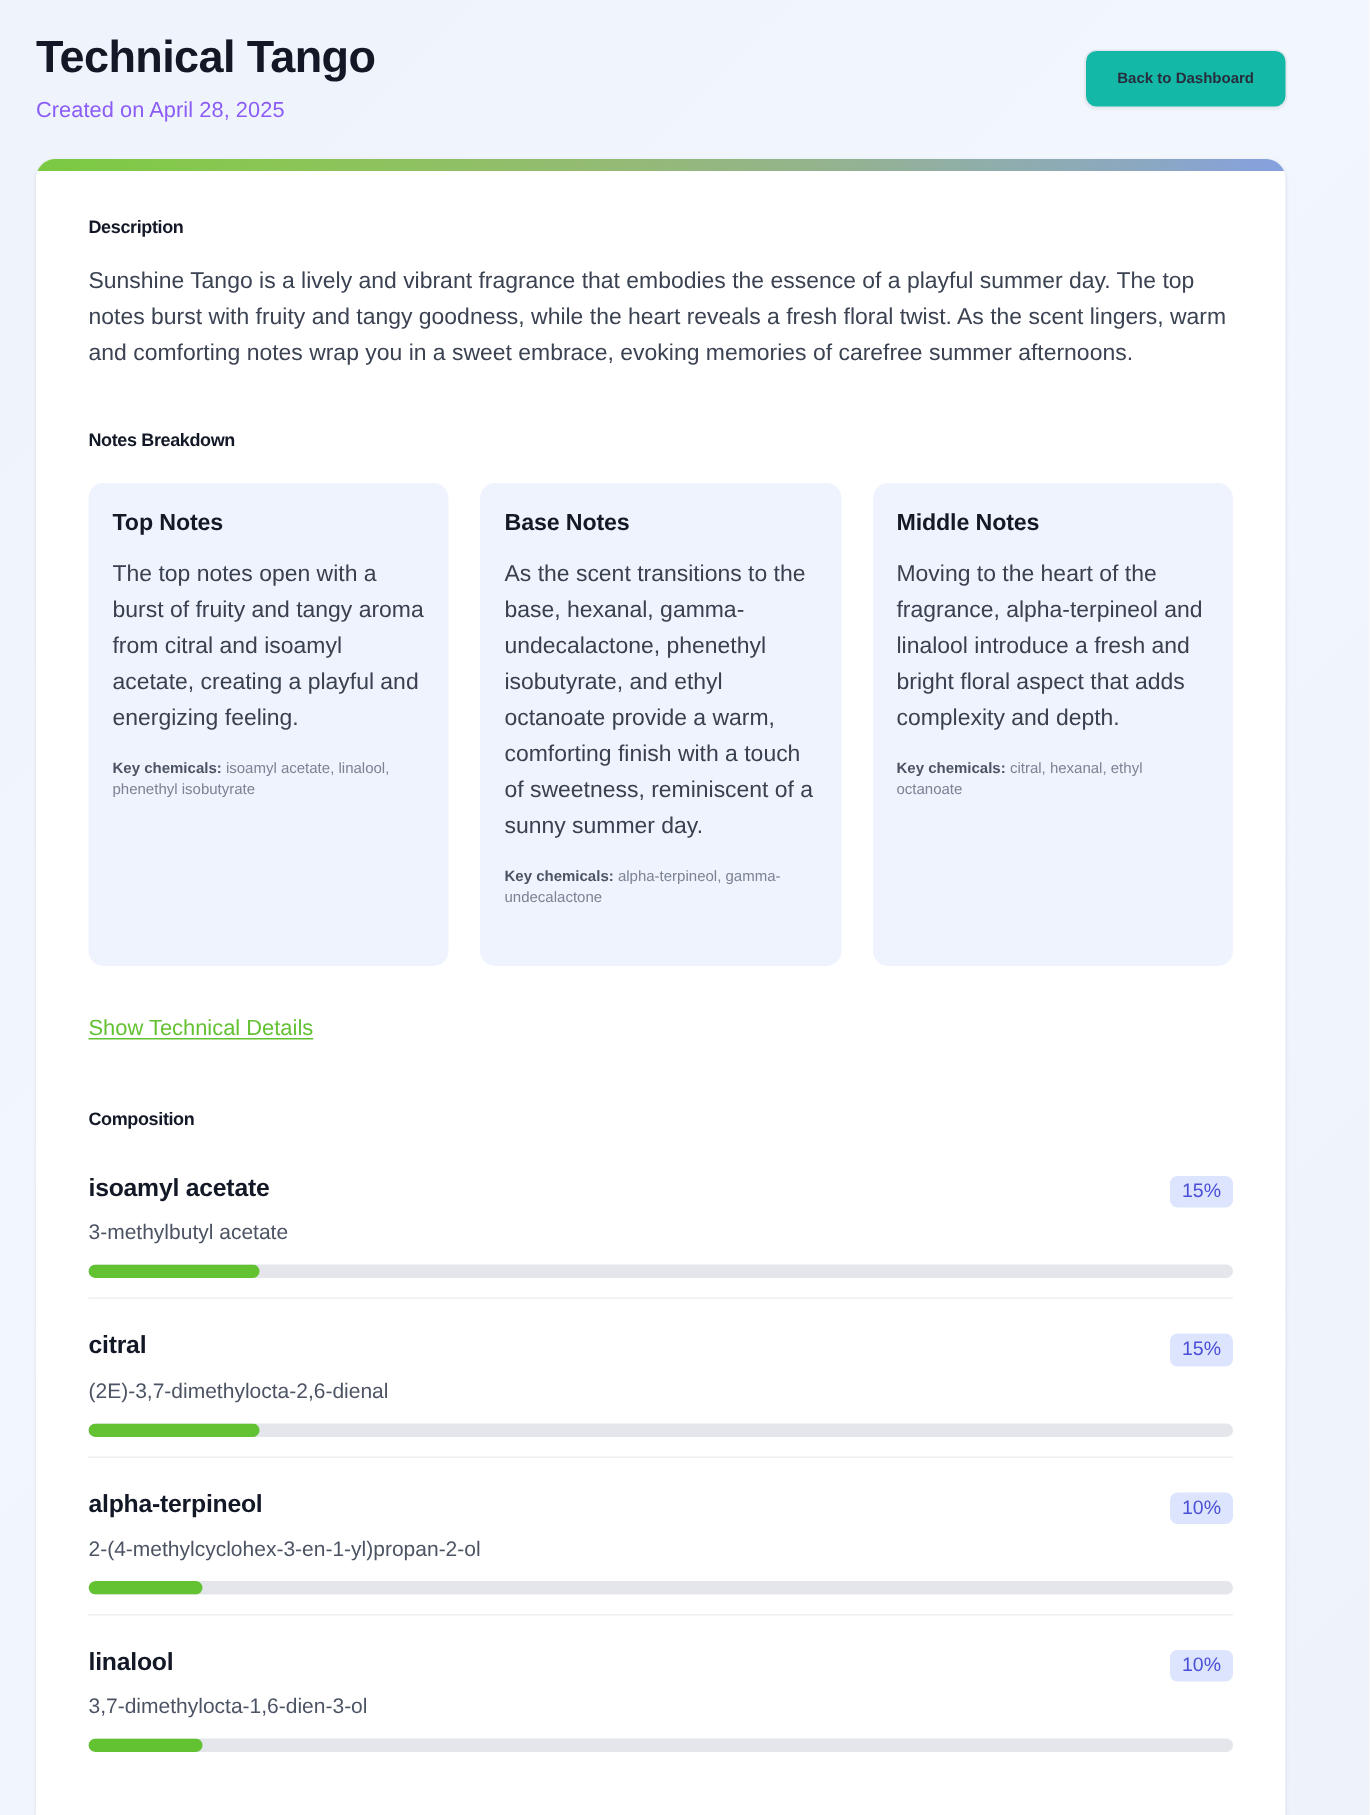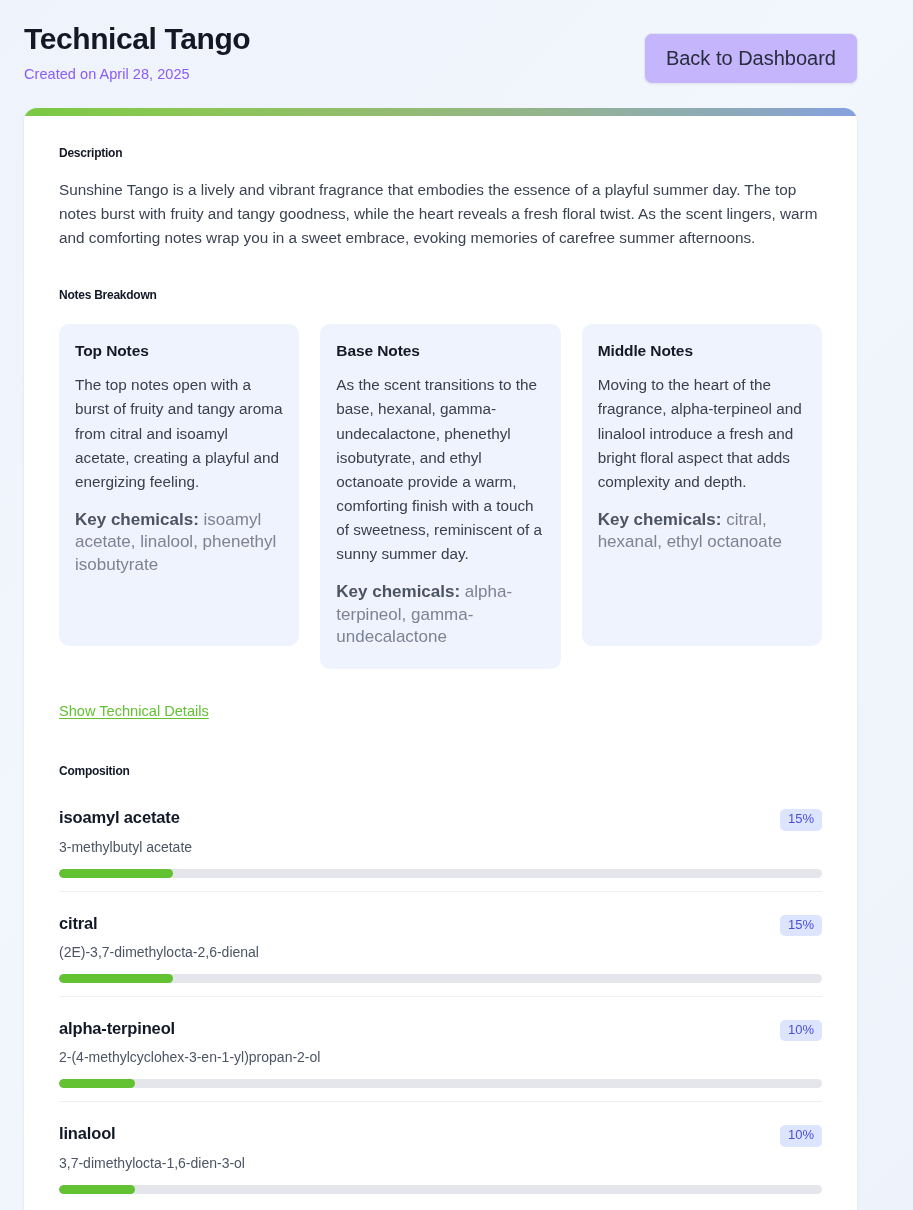--- a/index.html
+++ b/index.html
@@ -43,26 +43,26 @@
   }
 
   .page-subtitle {
     font-size: 14.5px;
     color: #8b5cf6;
     margin-top: 9px;
     letter-spacing: 0.05px;
   }
 
   .back-button {
-    background: #c4b5fd;
+    background: #14b8a6;
     border: 1px solid #e2e6ef;
     border-radius: 8px;
     padding: 13px 21px;
-    font-size: 20px;
-    font-weight: 400;
+    font-size: 10px;
+    font-weight: 700;
     color: #272d3d;
     cursor: pointer;
     font-family: "Liberation Sans", sans-serif;
     box-shadow: 0 1px 2px rgba(20,30,60,0.05);
     white-space: nowrap;
     margin-top: 11px;
   }
 
   
   .card {
@@ -125,21 +125,21 @@
 
   .note-text {
     margin-top: 13px;
     font-size: 15.3px;
     line-height: 1.57;
     color: #39404f;
   }
 
   .note-chem {
     margin-top: 15px;
-    font-size: 17px;
+    font-size: 10px;
     line-height: 1.35;
     color: #7b8394;
   }
 
   .note-chem b {
     color: #4c5464;
     font-weight: bold;
   }
 
   

